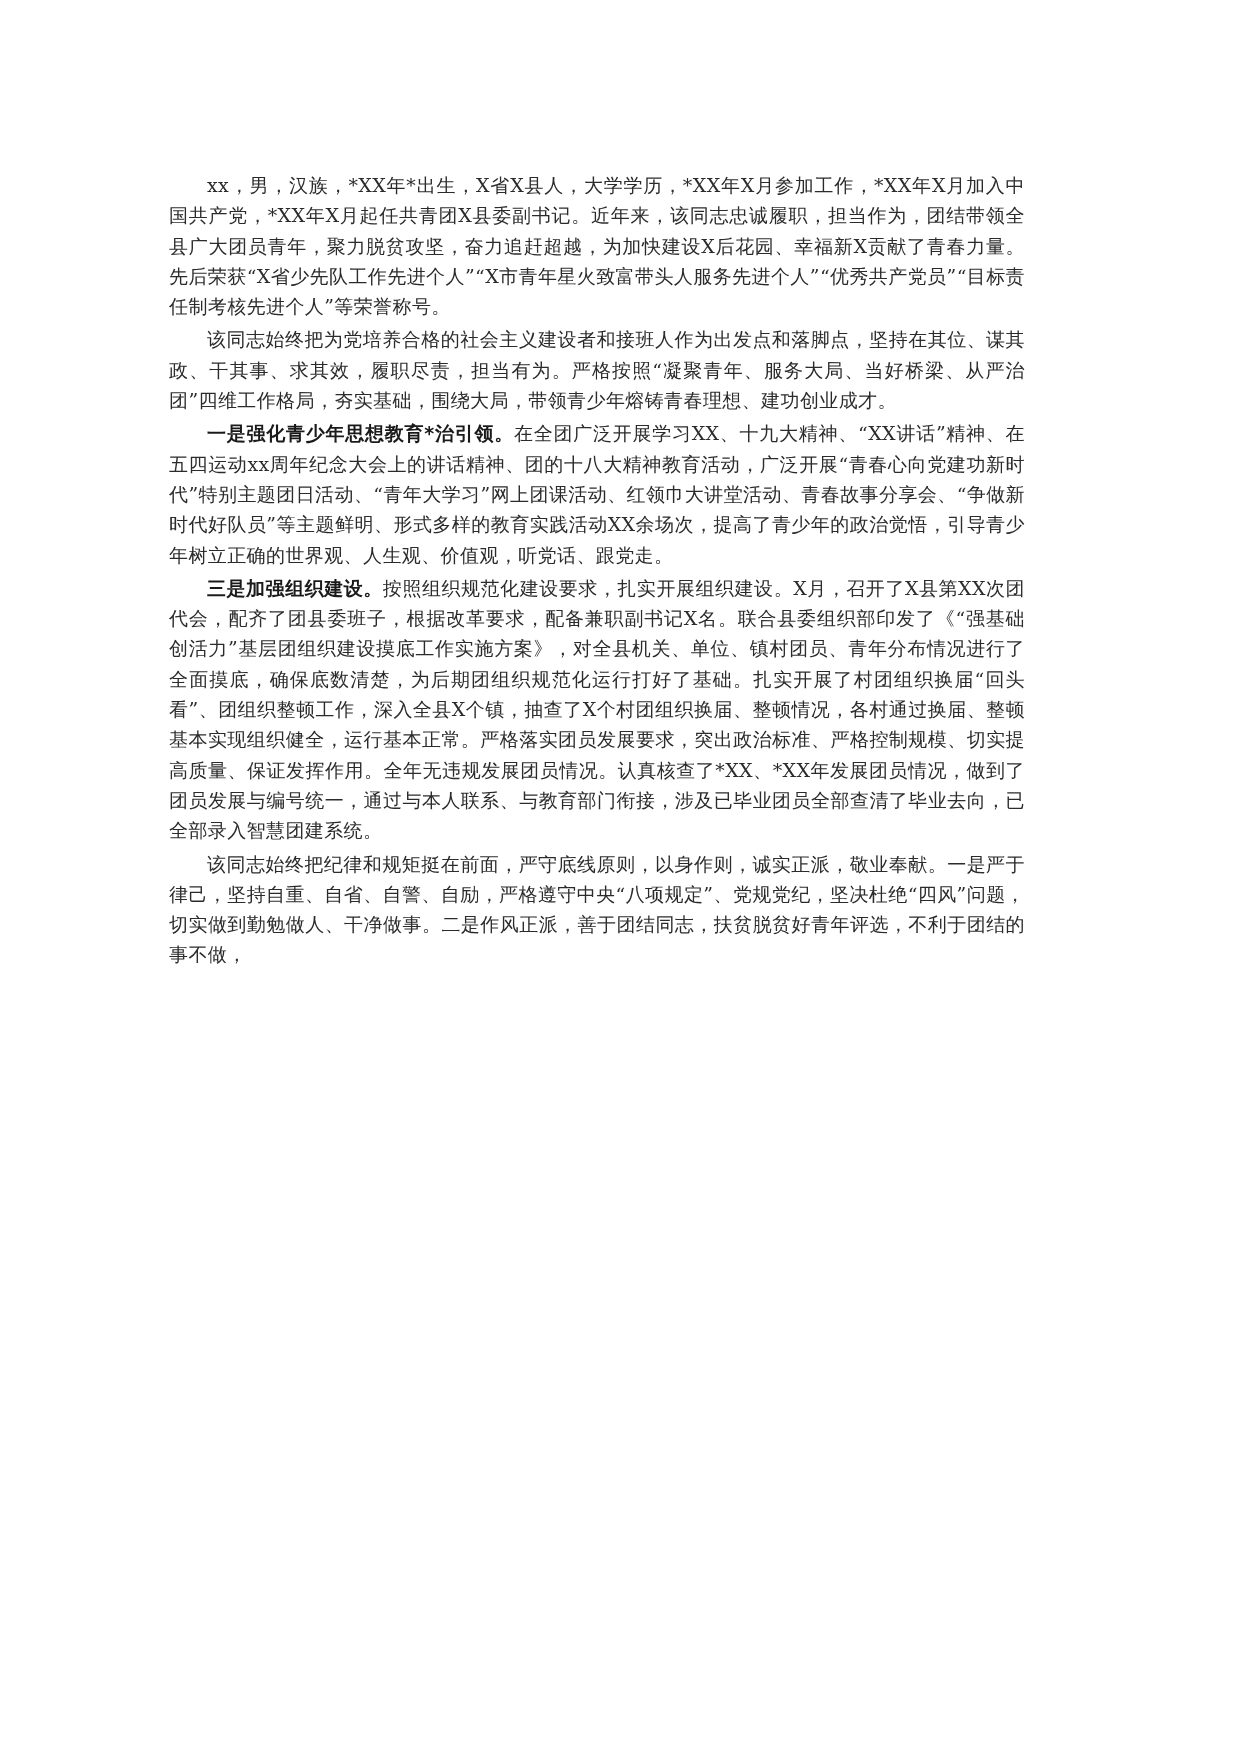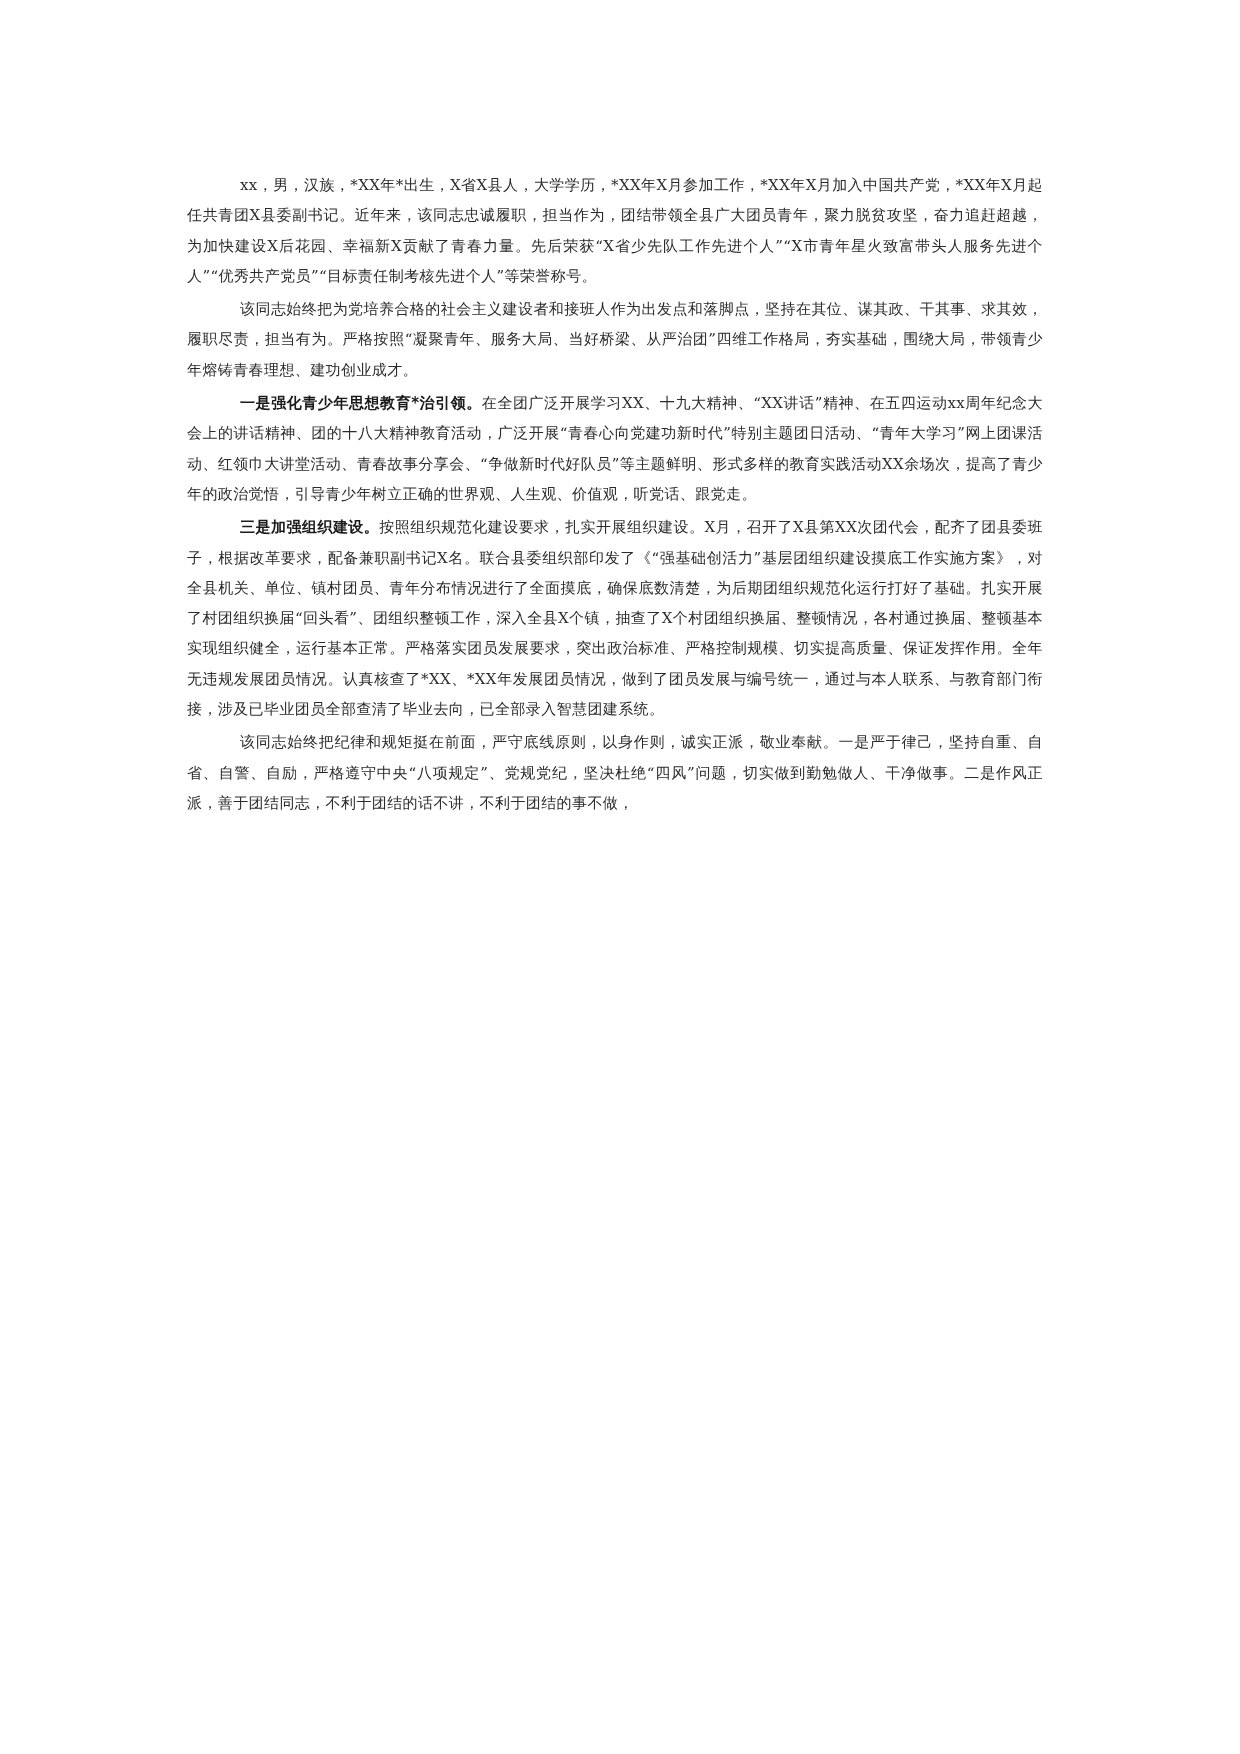--- a/index.html
+++ b/index.html
@@ -1,44 +1,44 @@
 <!DOCTYPE html>
 <html><head>
   <meta charset="utf-8">
   <style>
     html, body { margin: 0; padding: 0; background: #ffffff; }
     body { width: 1240px; height: 1754px; position: relative; overflow: hidden; }
     .page {
       position: absolute;
-      left: 187px;
+      left: 169px;
       top: 170px;
       width: 856px;
       font-family: "DejaVu Serif", "Liberation Serif", serif;
-      font-size: 15px;
+      font-size: 19px;
       line-height: 30.3px;
       color: #2b2b2b;
       text-align: justify;
       text-justify: inter-character;
       letter-spacing: 0.4px;
     }
     .para { margin: 0 0 3px 0; text-indent: 2em; }
-    .lead { font-family: "DejaVu Sans", "Liberation Sans", sans-serif; font-weight: bold; color: #1a1a1a; margin-left: 23px; }
+    .lead { font-family: "DejaVu Sans", "Liberation Sans", sans-serif; font-weight: bold; color: #1a1a1a; }
   </style>
 </head>
 <body>
 
 <div class="page">
   <p class="para">
     <span class="lead"></span><span>xx，男，汉族，*XX年*出生，X省X县人，大学学历，*XX年X月参加工作，*XX年X月加入中国共产党，*XX年X月起任共青团X县委副书记。近年来，该同志忠诚履职，担当作为，团结带领全县广大团员青年，聚力脱贫攻坚，奋力追赶超越，为加快建设X后花园、幸福新X贡献了青春力量。先后荣获“X省少先队工作先进个人”“X市青年星火致富带头人服务先进个人”“优秀共产党员”“目标责任制考核先进个人”等荣誉称号。</span>
   </p>
   <p class="para">
     <span class="lead"></span><span>该同志始终把为党培养合格的社会主义建设者和接班人作为出发点和落脚点，坚持在其位、谋其政、干其事、求其效，履职尽责，担当有为。严格按照“凝聚青年、服务大局、当好桥梁、从严治团”四维工作格局，夯实基础，围绕大局，带领青少年熔铸青春理想、建功创业成才。</span>
   </p>
   <p class="para">
     <span class="lead">一是强化青少年思想教育*治引领。</span><span>在全团广泛开展学习XX、十九大精神、“XX讲话”精神、在五四运动xx周年纪念大会上的讲话精神、团的十八大精神教育活动，广泛开展“青春心向党建功新时代”特别主题团日活动、“青年大学习”网上团课活动、红领巾大讲堂活动、青春故事分享会、“争做新时代好队员”等主题鲜明、形式多样的教育实践活动XX余场次，提高了青少年的政治觉悟，引导青少年树立正确的世界观、人生观、价值观，听党话、跟党走。</span>
   </p>
   <p class="para">
     <span class="lead">三是加强组织建设。</span><span>按照组织规范化建设要求，扎实开展组织建设。X月，召开了X县第XX次团代会，配齐了团县委班子，根据改革要求，配备兼职副书记X名。联合县委组织部印发了《“强基础创活力”基层团组织建设摸底工作实施方案》，对全县机关、单位、镇村团员、青年分布情况进行了全面摸底，确保底数清楚，为后期团组织规范化运行打好了基础。扎实开展了村团组织换届“回头看”、团组织整顿工作，深入全县X个镇，抽查了X个村团组织换届、整顿情况，各村通过换届、整顿基本实现组织健全，运行基本正常。严格落实团员发展要求，突出政治标准、严格控制规模、切实提高质量、保证发挥作用。全年无违规发展团员情况。认真核查了*XX、*XX年发展团员情况，做到了团员发展与编号统一，通过与本人联系、与教育部门衔接，涉及已毕业团员全部查清了毕业去向，已全部录入智慧团建系统。</span>
   </p>
   <p class="para">
-    <span class="lead"></span><span>该同志始终把纪律和规矩挺在前面，严守底线原则，以身作则，诚实正派，敬业奉献。一是严于律己，坚持自重、自省、自警、自励，严格遵守中央“八项规定”、党规党纪，坚决杜绝“四风”问题，切实做到勤勉做人、干净做事。二是作风正派，善于团结同志，不利于团结的话不讲，不利于团结的事不做，</span>
+    <span class="lead"></span><span>该同志始终把纪律和规矩挺在前面，严守底线原则，以身作则，诚实正派，敬业奉献。一是严于律己，坚持自重、自省、自警、自励，严格遵守中央“八项规定”、党规党纪，坚决杜绝“四风”问题，切实做到勤勉做人、干净做事。二是作风正派，善于团结同志，扶贫脱贫好青年评选，不利于团结的事不做，</span>
   </p>
 </div>
 
 </body></html>

